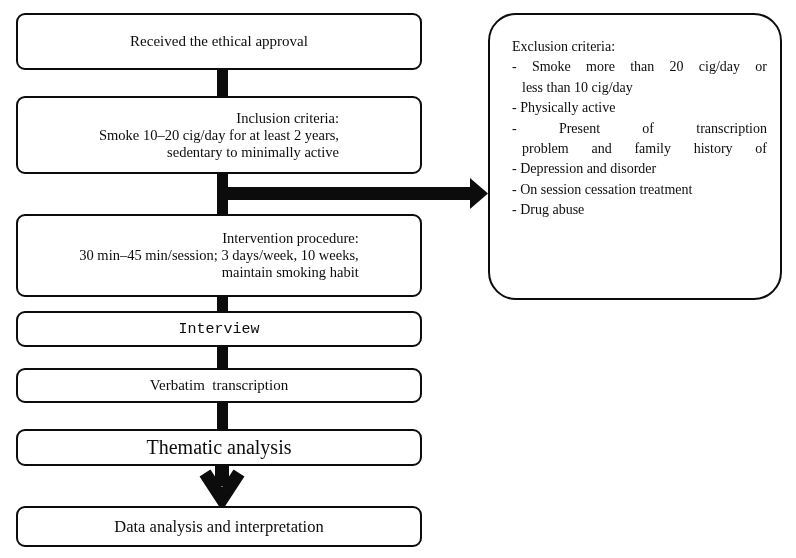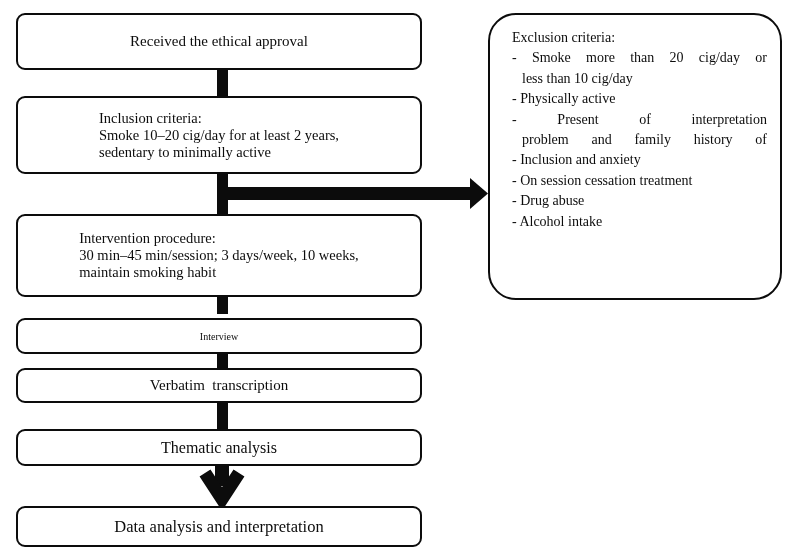--- a/index.html
+++ b/index.html
@@ -22,43 +22,43 @@
     position: absolute;
     left: 16px;
     width: 406px;
     box-sizing: border-box;
     border: 2px solid #0c0c0c;
     border-radius: 9px;
     background: #ffffff;
     display: flex;
     align-items: center;
     justify-content: center;
-    text-align: left;
+    text-align: right;
     white-space: pre-wrap;
     line-height: 17px;
     z-index: 2;
   }
   #b1 { top: 13px;  height: 57px; font-size: 15px; }
   #b2 { top: 96px;  height: 78px; font-size: 14.5px; }
   #b3 { top: 214px; height: 83px; font-size: 14.5px; }
-  #b4 { top: 318px; height: 36px; font-size: 10px; }
+  #b4 { top: 311px; height: 36px; font-size: 15px; font-family: Liberation Mono, monospace; }
   #b5 { top: 368px; height: 35px; font-size: 15px; }
-  #b6 { top: 429px; height: 37px; font-size: 16px; }
+  #b6 { top: 429px; height: 37px; font-size: 20px; }
   #b7 { top: 506px; height: 41px; font-size: 16.5px; }
   .ebox {
     position: absolute;
     left: 488px;
     top: 13px;
     width: 294px;
     height: 287px;
     box-sizing: border-box;
     border: 2px solid #0c0c0c;
     border-radius: 28px;
     background: #ffffff;
-    padding: 13px 13px 0 22px;
+    padding: 22px 13px 0 22px;
     font-size: 14px;
     line-height: 20.4px;
     z-index: 2;
   }
   .eline { text-align: left; }
   .stretch { text-align: justify; text-align-last: justify; }
   .cont { padding-left: 10px; }
 </style>
 </head>
 <body>
@@ -100,21 +100,20 @@
 
   <div class="fbox" id="b6">Thematic analysis</div>
 
   <div class="fbox" id="b7">Data analysis and interpretation</div>
 
   <div class="ebox">
     <div class="eline">Exclusion criteria:</div>
     <div class="eline stretch">- Smoke more than 20 cig/day or</div>
     <div class="eline cont">less than 10 cig/day</div>
     <div class="eline">- Physically active</div>
-    <div class="eline stretch">- Present of interpretation</div>
+    <div class="eline stretch">- Present of transcription</div>
     <div class="eline cont stretch">problem and family history of</div>
-    <div class="eline">- Inclusion and anxiety</div>
+    <div class="eline">- Depression and disorder</div>
     <div class="eline">- On session cessation treatment</div>
     <div class="eline">- Drug abuse</div>
-    <div class="eline">- Alcohol intake</div>
   </div>
 
 </div>
 
 </body></html>

